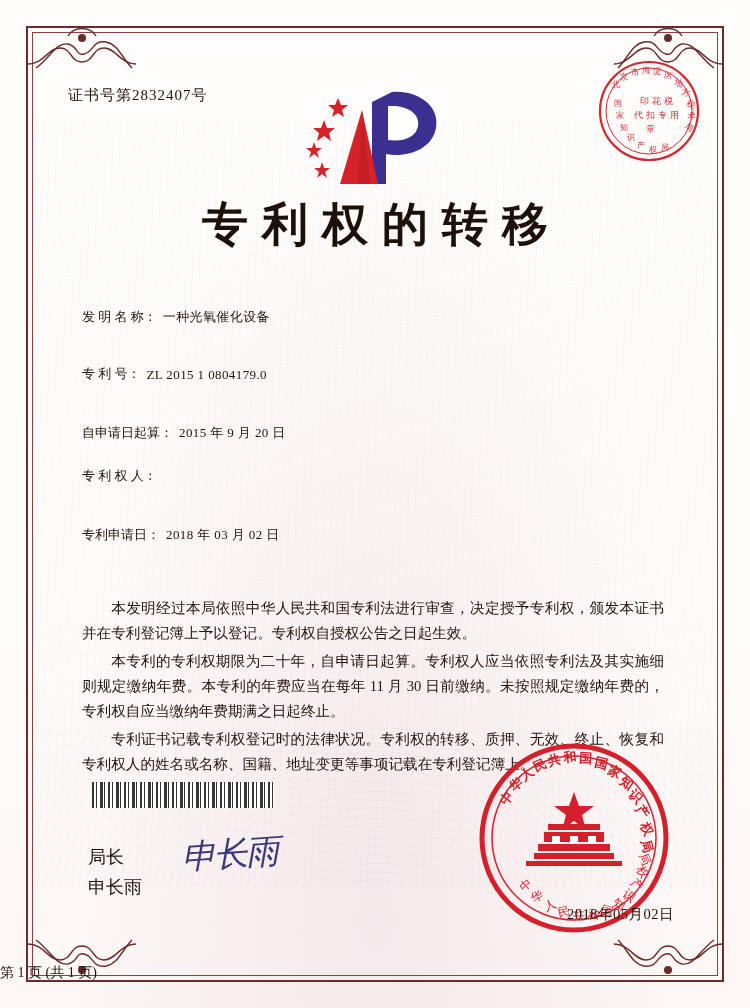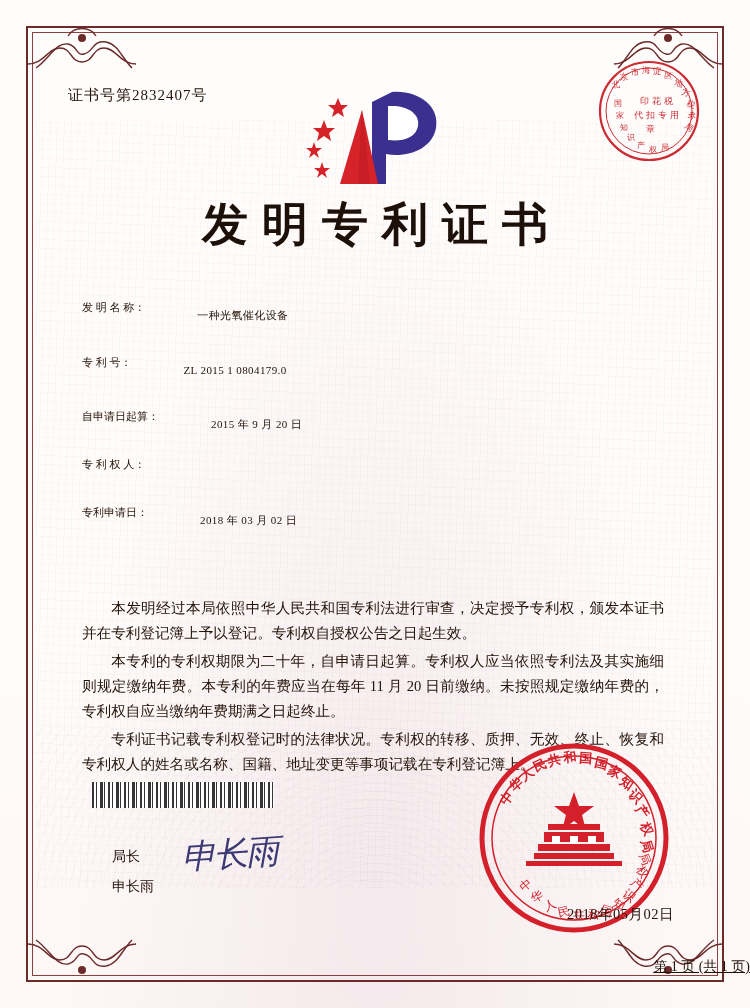--- a/index.html
+++ b/index.html
@@ -121,25 +121,24 @@
   }
 
   .fields {
     position: absolute;
     left: 82px;
     top: 292px;
     width: 600px;
   }
   .field-row {
     display: flex;
-    align-items: center;
+    align-items: flex-end;
     margin-bottom: 25px;
-    font-size: 11px;
-    color: #231309;
-    gap: 46px;
+    font-size: 13px;
+    color: #231309;
   }
   .field-label {
     white-space: pre;
     font-family: "Liberation Serif", serif;
   }
   .field-value {
     margin-left: 6px;
     font-family: "Liberation Serif", serif;
     letter-spacing: 0.4px;
     margin-top: 16px;
@@ -172,24 +171,23 @@
       #1b1b1b 4px, #1b1b1b 5px, #ffffff 5px, #ffffff 8px,
       #1b1b1b 8px, #1b1b1b 11px, #ffffff 11px, #ffffff 12px,
       #1b1b1b 12px, #1b1b1b 13px, #ffffff 13px, #ffffff 16px);
     opacity: 0.88;
   }
 
   .director {
     position: absolute;
     left: 88px;
     top: 842px;
-    font-size: 14px;
+    font-size: 18px;
     line-height: 30px;
     color: #231309;
-    margin-left: 24px;
   }
 
   .signature {
     position: absolute;
     left: 182px;
     top: 828px;
     width: 200px;
     height: 60px;
     color: #2d2b6b;
     font-size: 34px;
@@ -216,25 +214,24 @@
     right: 76px;
     bottom: 84px;
     font-size: 14.5px;
     color: #231309;
     letter-spacing: 0.5px;
   }
 
   .footer {
     position: absolute;
     left: 0; right: 0;
-    bottom: 32px;
-    text-align: right;
+    bottom: 26px;
+    text-align: left;
     font-size: 14px;
     color: #231309;
-    text-decoration: underline;
   }
 </style>
 </head>
 <body>
 
 <div class="page">
 
   <div class="guilloche"></div>
   <div class="wave"></div>
 
@@ -332,21 +329,21 @@
         <text x="20" y="60">家</text>
         <text x="24" y="72">知</text>
         <text x="31" y="82">识</text>
         <text x="41" y="90">产</text>
         <text x="53" y="94">权</text>
         <text x="65" y="92">局</text>
       </g>
     </svg>
   </div>
 
-  <div class="title">发明专利证书</div>
+  <div class="title">专利权的转移</div>
 
   <div class="fields">
     <div class="field-row">
       <span class="field-label">发 明 名 称：</span>
       <span class="field-value">一种光氧催化设备</span>
     </div>
     <div class="field-row">
       <span class="field-label">专 利 号：</span>
       <span class="field-value">ZL 2015 1 0804179.0</span>
     </div>
@@ -358,21 +355,21 @@
       <span class="field-label">专 利 权 人：</span>
     </div>
     <div class="field-row">
       <span class="field-label">专利申请日：</span>
       <span class="field-value">2018 年 03 月 02 日</span>
     </div>
   </div>
 
   <div class="paras">
     <p>本发明经过本局依照中华人民共和国专利法进行审查，决定授予专利权，颁发本证书并在专利登记簿上予以登记。专利权自授权公告之日起生效。</p>
-    <p>本专利的专利权期限为二十年，自申请日起算。专利权人应当依照专利法及其实施细则规定缴纳年费。本专利的年费应当在每年 11 月 20 日前缴纳。未按照规定缴纳年费的，专利权自应当缴纳年费期满之日起终止。</p>
+    <p>本专利的专利权期限为二十年，自申请日起算。专利权人应当依照专利法及其实施细则规定缴纳年费。本专利的年费应当在每年 11 月 30 日前缴纳。未按照规定缴纳年费的，专利权自应当缴纳年费期满之日起终止。</p>
     <p>专利证书记载专利权登记时的法律状况。专利权的转移、质押、无效、终止、恢复和专利权人的姓名或名称、国籍、地址变更等事项记载在专利登记簿上。</p>
   </div>
 
   <div class="barcode"></div>
 
   <div class="director">
     <div>局长</div>
     <div>申长雨</div>
   </div>
 

